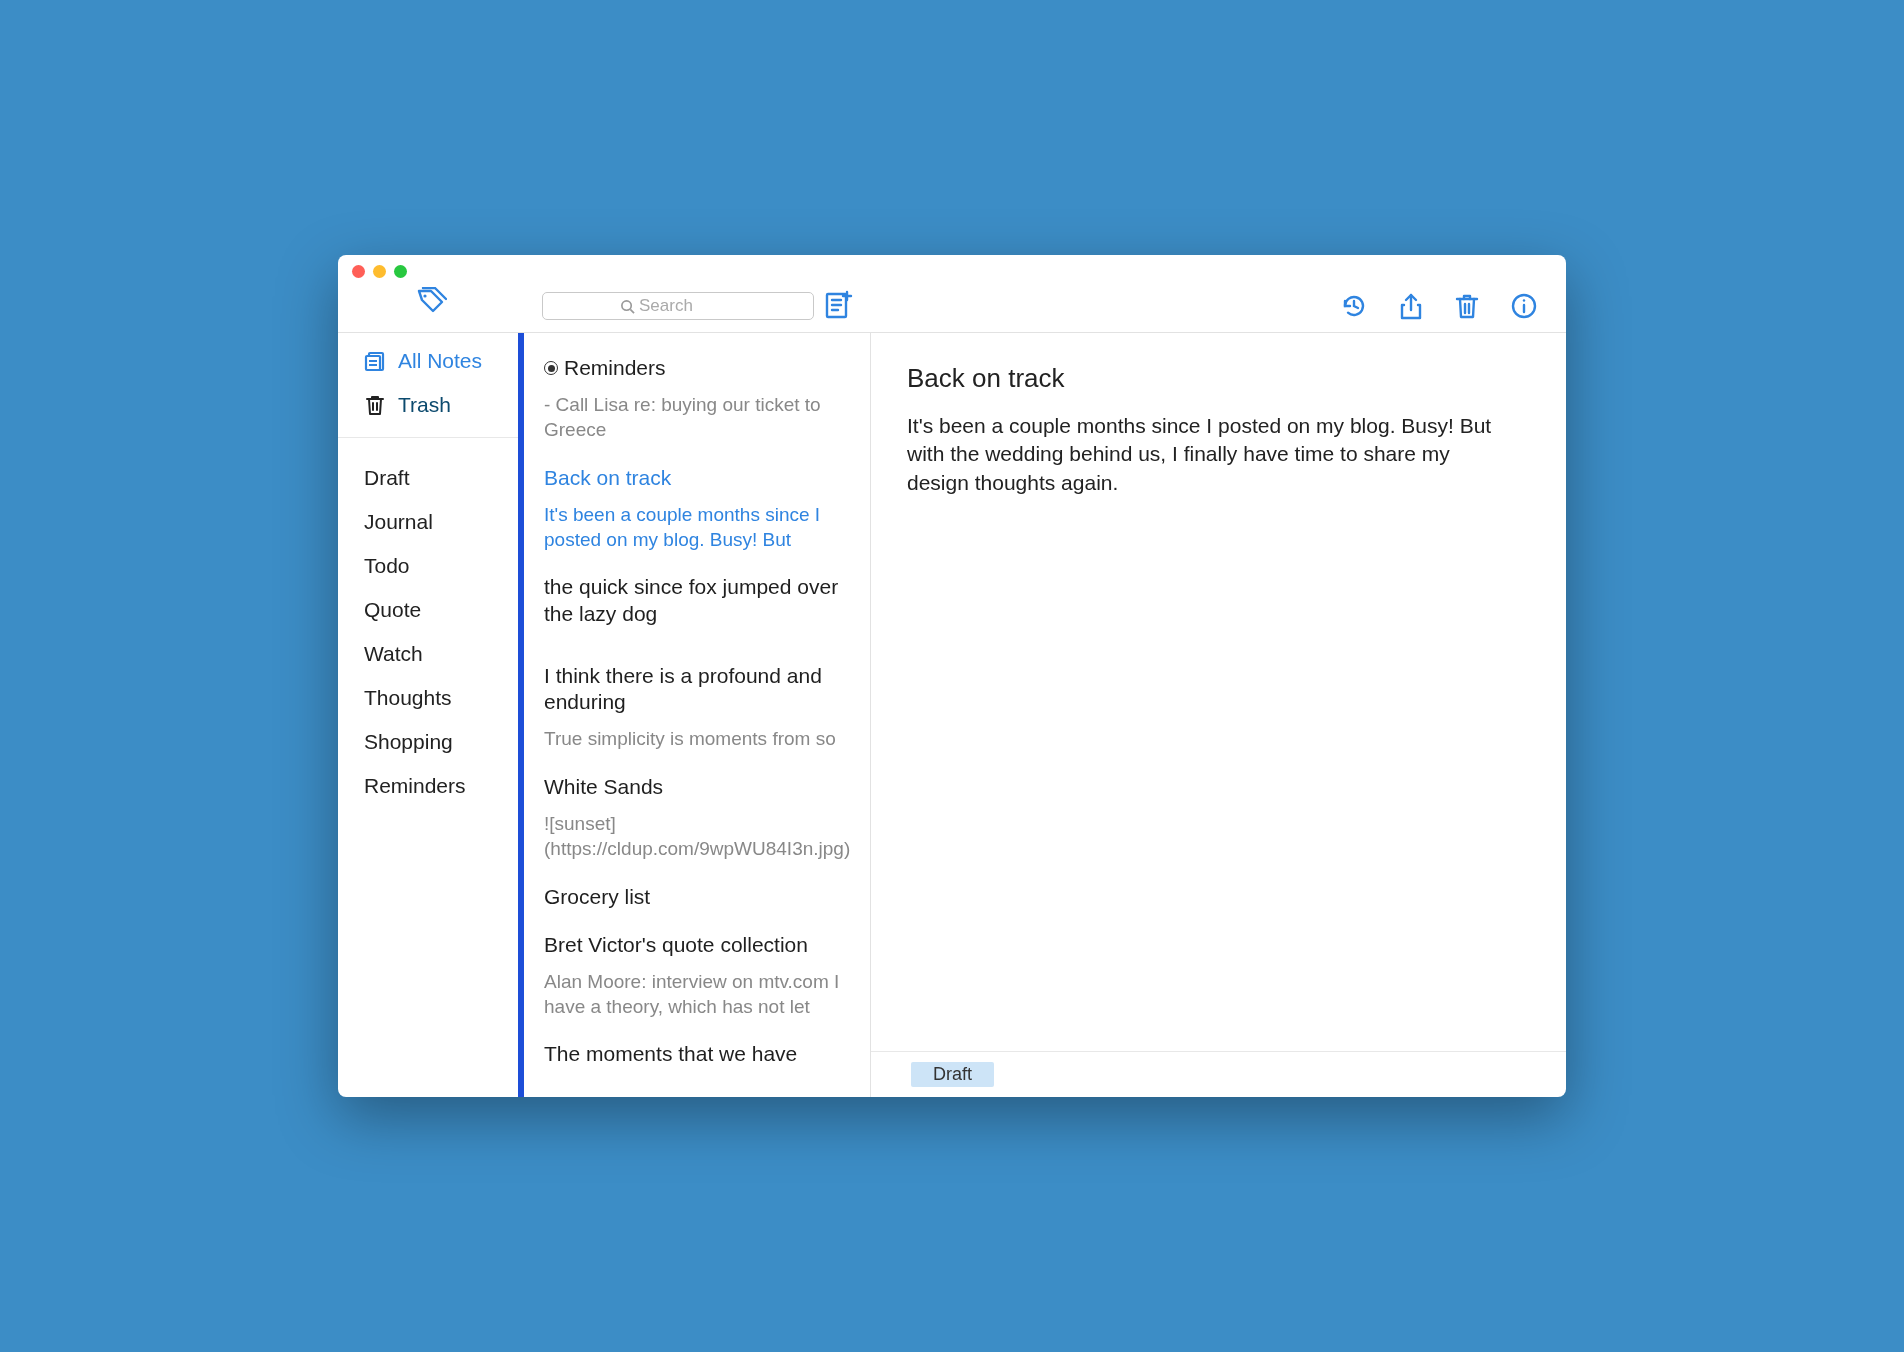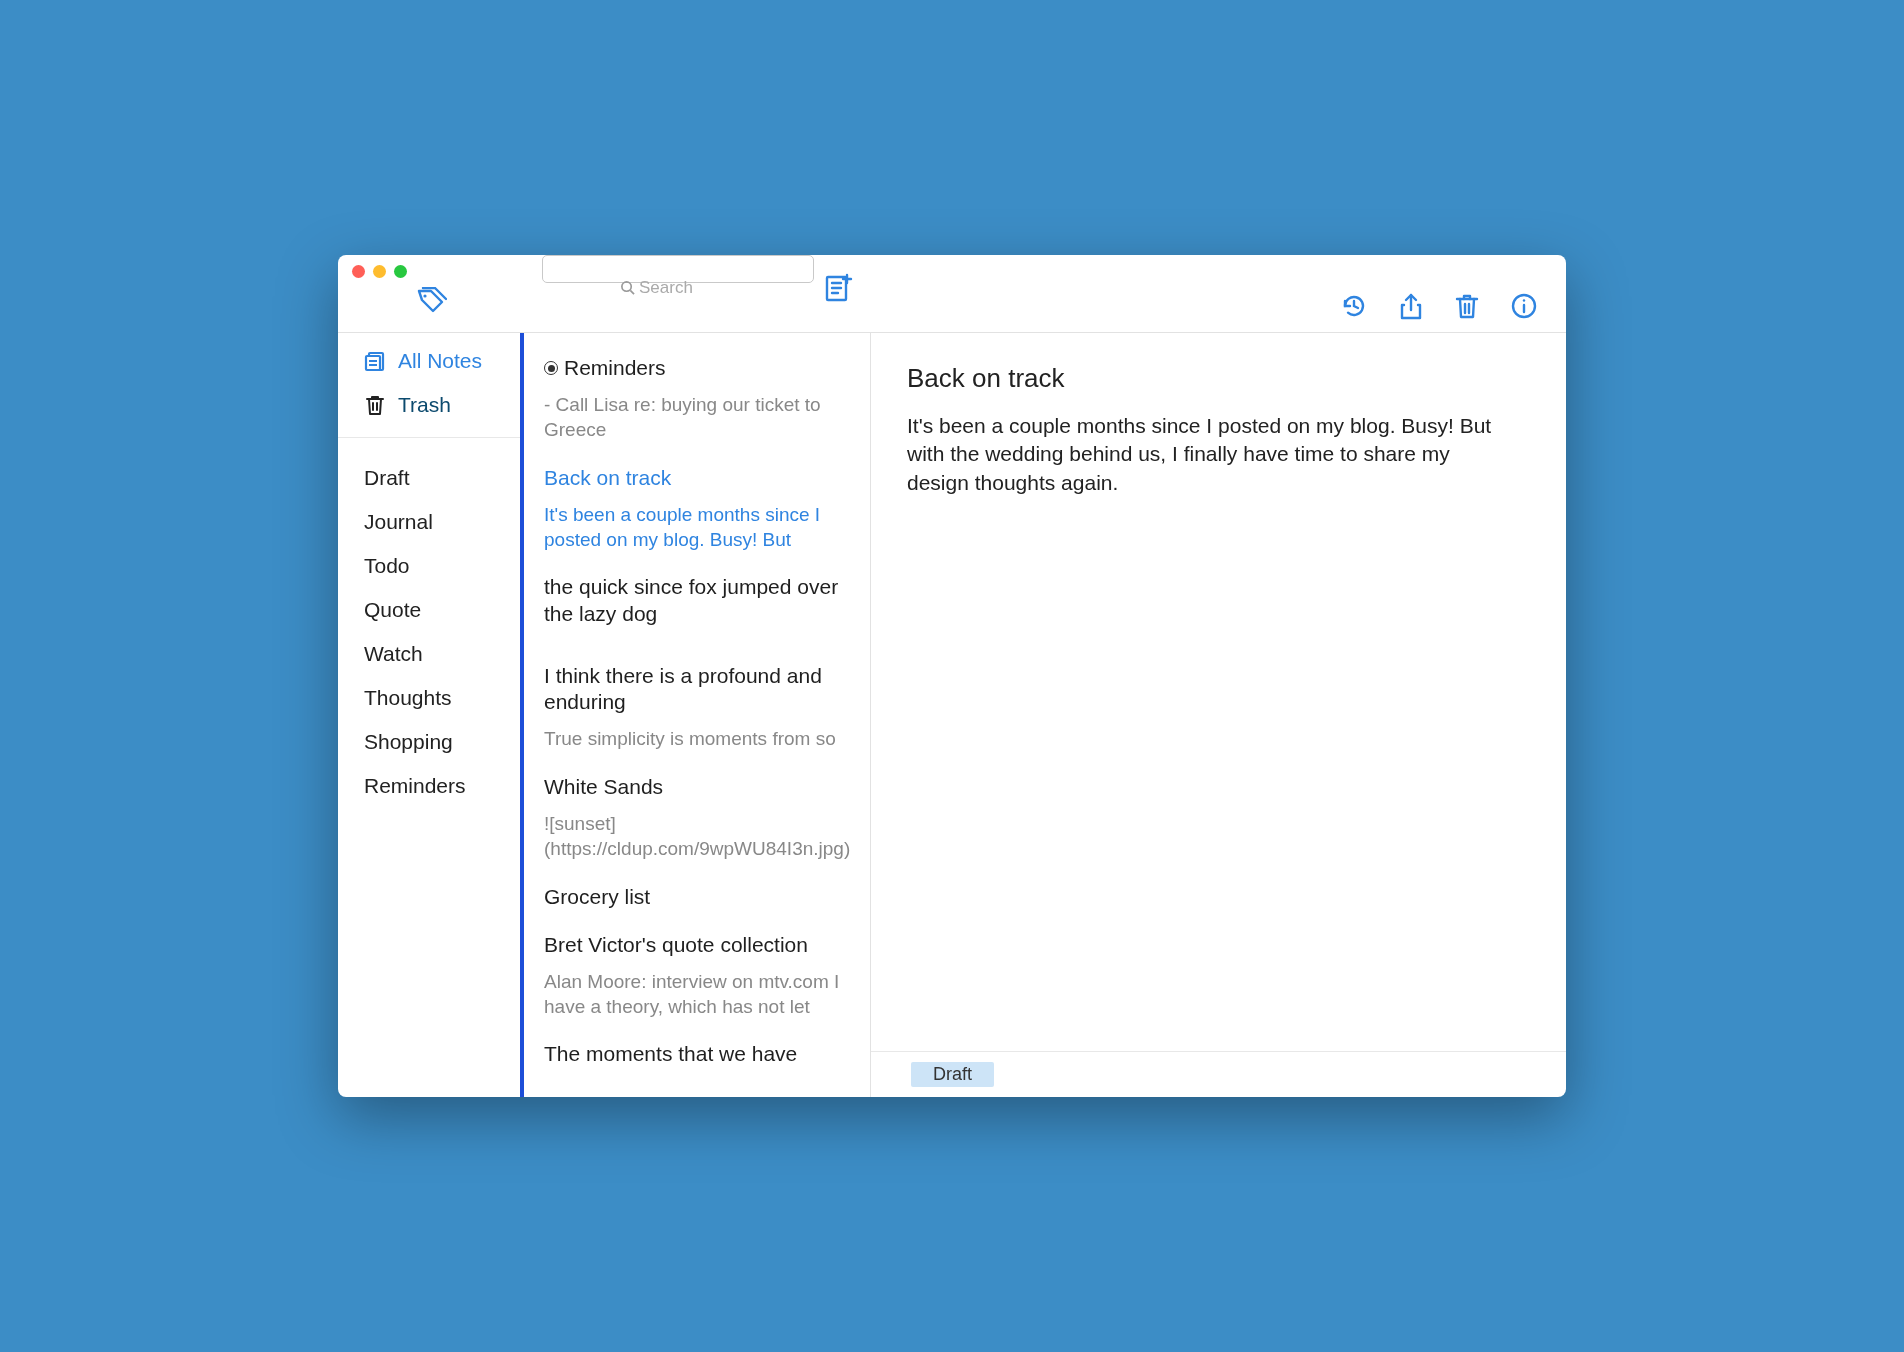--- a/index.html
+++ b/index.html
@@ -52,20 +52,21 @@
     justify-content: center;
     padding-bottom: 12px;
     height: 100%;
   }
   .tag-icon {
     color: #2f84e0;
   }
   .toolbar-middle {
     width: 347px;
     display: flex;
+    align-items: flex-end;
     gap: 9px;
     padding: 0 18px 12px 18px;
     height: 100%;
   }
   .search-wrap {
     flex: 1;
     position: relative;
   }
   .search-input {
     width: 100%;
@@ -113,21 +114,21 @@
   }
 
   
   .columns {
     flex: 1;
     display: flex;
     min-height: 0;
   }
   .sidebar {
     width: 186px;
-    border-right: 4px solid #1d4ed8;
+    border-right: 6px solid #1d4ed8;
     display: flex;
     flex-direction: column;
     padding-top: 6px;
   }
   .side-top {
     border-bottom: 1px solid #e8e8e8;
     padding-bottom: 10px;
   }
   .side-item {
     display: flex;

